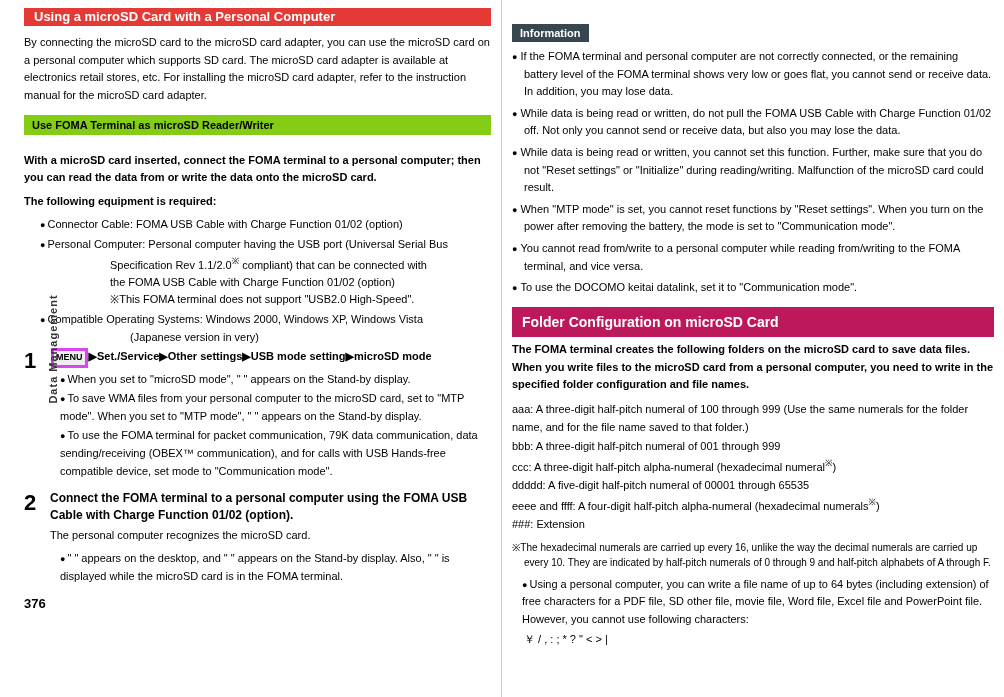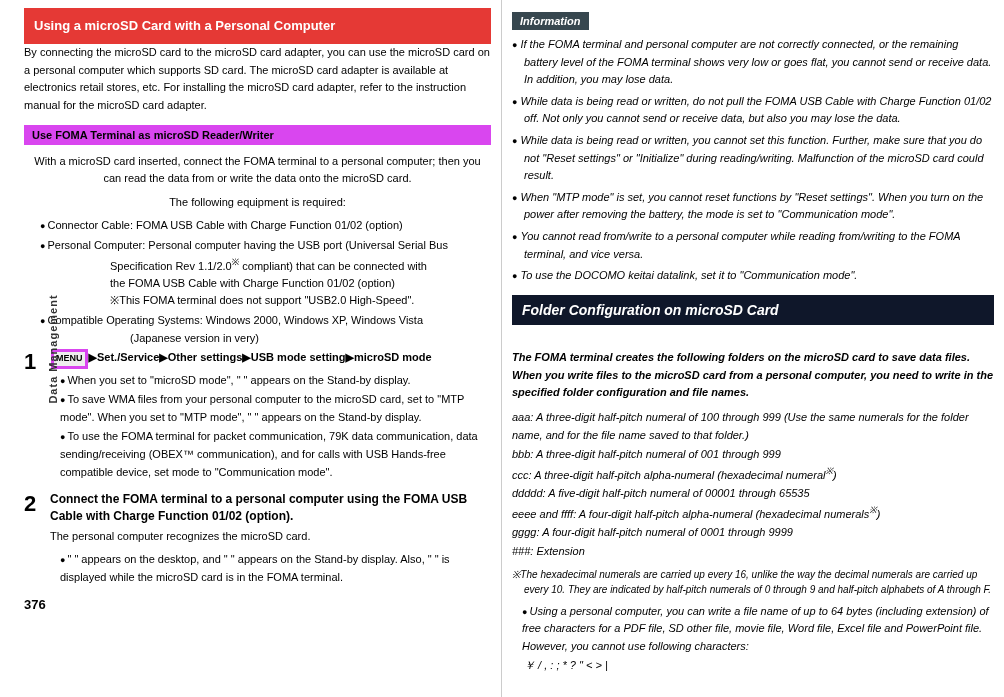--- a/index.html
+++ b/index.html
@@ -13,22 +13,21 @@
       flex-direction: row;
     }
     .left-panel {
       width: 502px;
       padding: 8px 10px;
       border-right: 1px solid #ccc;
       position: relative;
     }
     .right-panel {
       width: 502px;
-      padding: 12px 10px;
-      font-style: italic;
+      padding: 24px 10px;
     }
     .page-number {
       font-weight: bold;
       font-size: 13px;
       margin-bottom: 6px;
     }
     .vertical-label {
       position: absolute;
       left: -2px;
       top: 50%;
@@ -38,48 +37,47 @@
       color: #333;
       white-space: nowrap;
       letter-spacing: 1px;
     }
     .left-content {
       margin-left: 14px;
     }
     .main-title-box {
       background: #e53935;
       color: #fff;
-      padding: 9px 10px;
+      padding: 0 10px;
       font-size: 13px;
       font-weight: bold;
       line-height: 1.4;
-      margin-bottom: 0;
+      margin-bottom: 8px;
     }
     .intro-text {
       font-size: 11px;
       line-height: 1.6;
       margin-bottom: 10px;
       font-weight: normal;
     }
     .sub-title-box {
-      background: #d946ef;
+      background: #84cc16;
       color: #000;
       padding: 4px 8px;
       font-size: 11px;
       font-weight: bold;
-      margin-bottom: 8px;
+      margin-bottom: 17px;
     }
     .section-text {
       font-size: 11px;
       line-height: 1.6;
       margin-bottom: 6px;
     }
     .bold-text {
-      font-weight: normal;
-      text-align: center;
+      font-weight: bold;
     }
     .bullet-item {
       padding-left: 10px;
       text-indent: -10px;
       margin-left: 16px;
       font-size: 11px;
       line-height: 1.6;
       margin-bottom: 2px;
     }
     .bullet-item::before {
@@ -154,27 +152,27 @@
       padding-left: 12px;
       text-indent: -12px;
       margin-bottom: 4px;
     }
     .info-list li::before {
       content: '●';
       font-size: 9px;
       margin-right: 3px;
     }
     .folder-title-box {
-      background: #0f172a;
+      background: #be185d;
       color: #fff;
       padding: 6px 10px;
       font-size: 14px;
       font-weight: bold;
       line-height: 1.3;
-      margin-bottom: 24px;
+      margin-bottom: 4px;
     }
     .folder-intro {
       font-size: 11px;
       font-weight: bold;
       line-height: 1.6;
       margin-bottom: 6px;
     }
     .folder-list {
       font-size: 11px;
       line-height: 1.7;
@@ -259,21 +257,20 @@
 
   <div class="folder-title-box">Folder Configuration on microSD Card</div>
   <div class="folder-intro">The FOMA terminal creates the following folders on the microSD card to save data files. When you write files to the microSD card from a personal computer, you need to write in the specified folder configuration and file names.</div>
 
   <div class="folder-list">
     <div>aaa: A three-digit half-pitch numeral of 100 through 999 (Use the same numerals for the folder name, and for the file name saved to that folder.)</div>
     <div>bbb: A three-digit half-pitch numeral of 001 through 999</div>
     <div>ccc: A three-digit half-pitch alpha-numeral (hexadecimal numeral<span class="ref-mark">※</span>)</div>
     <div>ddddd: A five-digit half-pitch numeral of 00001 through 65535</div>
     <div>eeee and ffff: A four-digit half-pitch alpha-numeral (hexadecimal numerals<span class="ref-mark">※</span>)</div>
-    <div>gggg: A four-digit half-pitch numeral of 0001 through 9999</div>
     <div>###: Extension</div>
   </div>
 
   <div class="small-note">※The hexadecimal numerals are carried up every 16, unlike the way the decimal numerals are carried up every 10. They are indicated by half-pitch numerals of 0 through 9 and half-pitch alphabets of A through F.</div>
 
   <div class="note-bullet" style="margin-top:6px;">Using a personal computer, you can write a file name of up to 64 bytes (including extension) of free characters for a PDF file, SD other file, movie file, Word file, Excel file and PowerPoint file. However, you cannot use following characters:</div>
   <div class="indented-note">￥ / , : ; * ? " &lt; &gt;  |</div>
 </div>
 
 </body></html>

